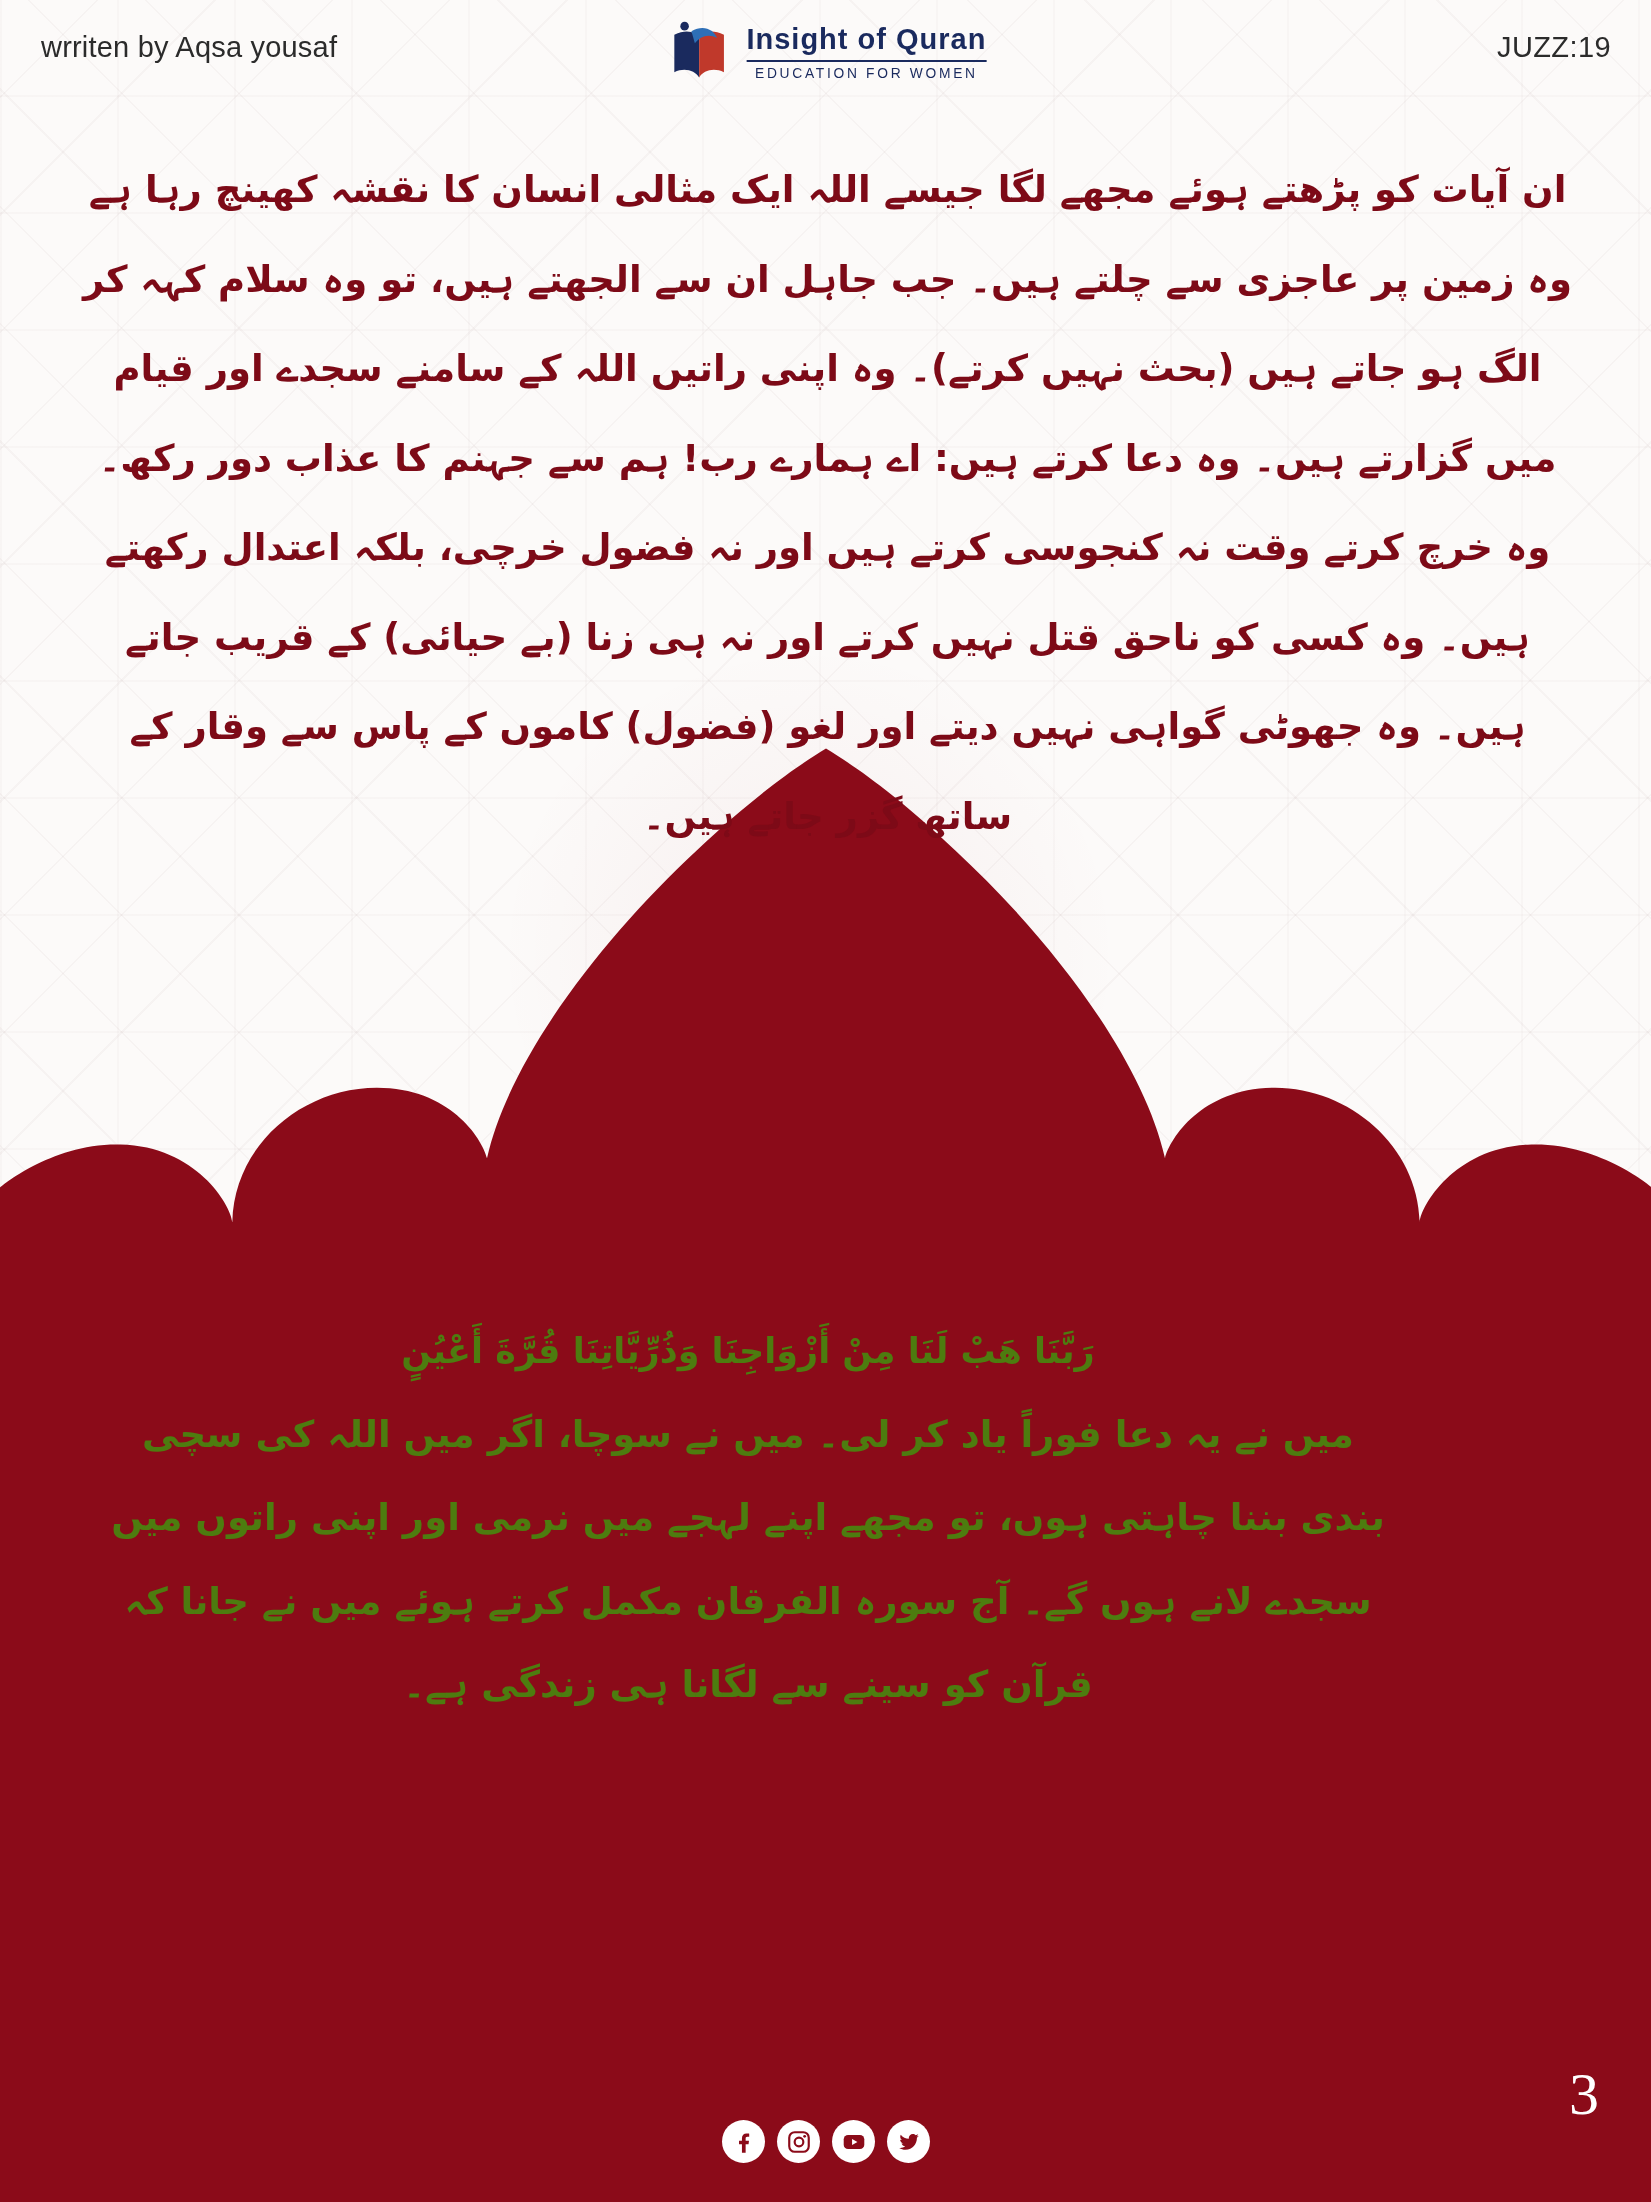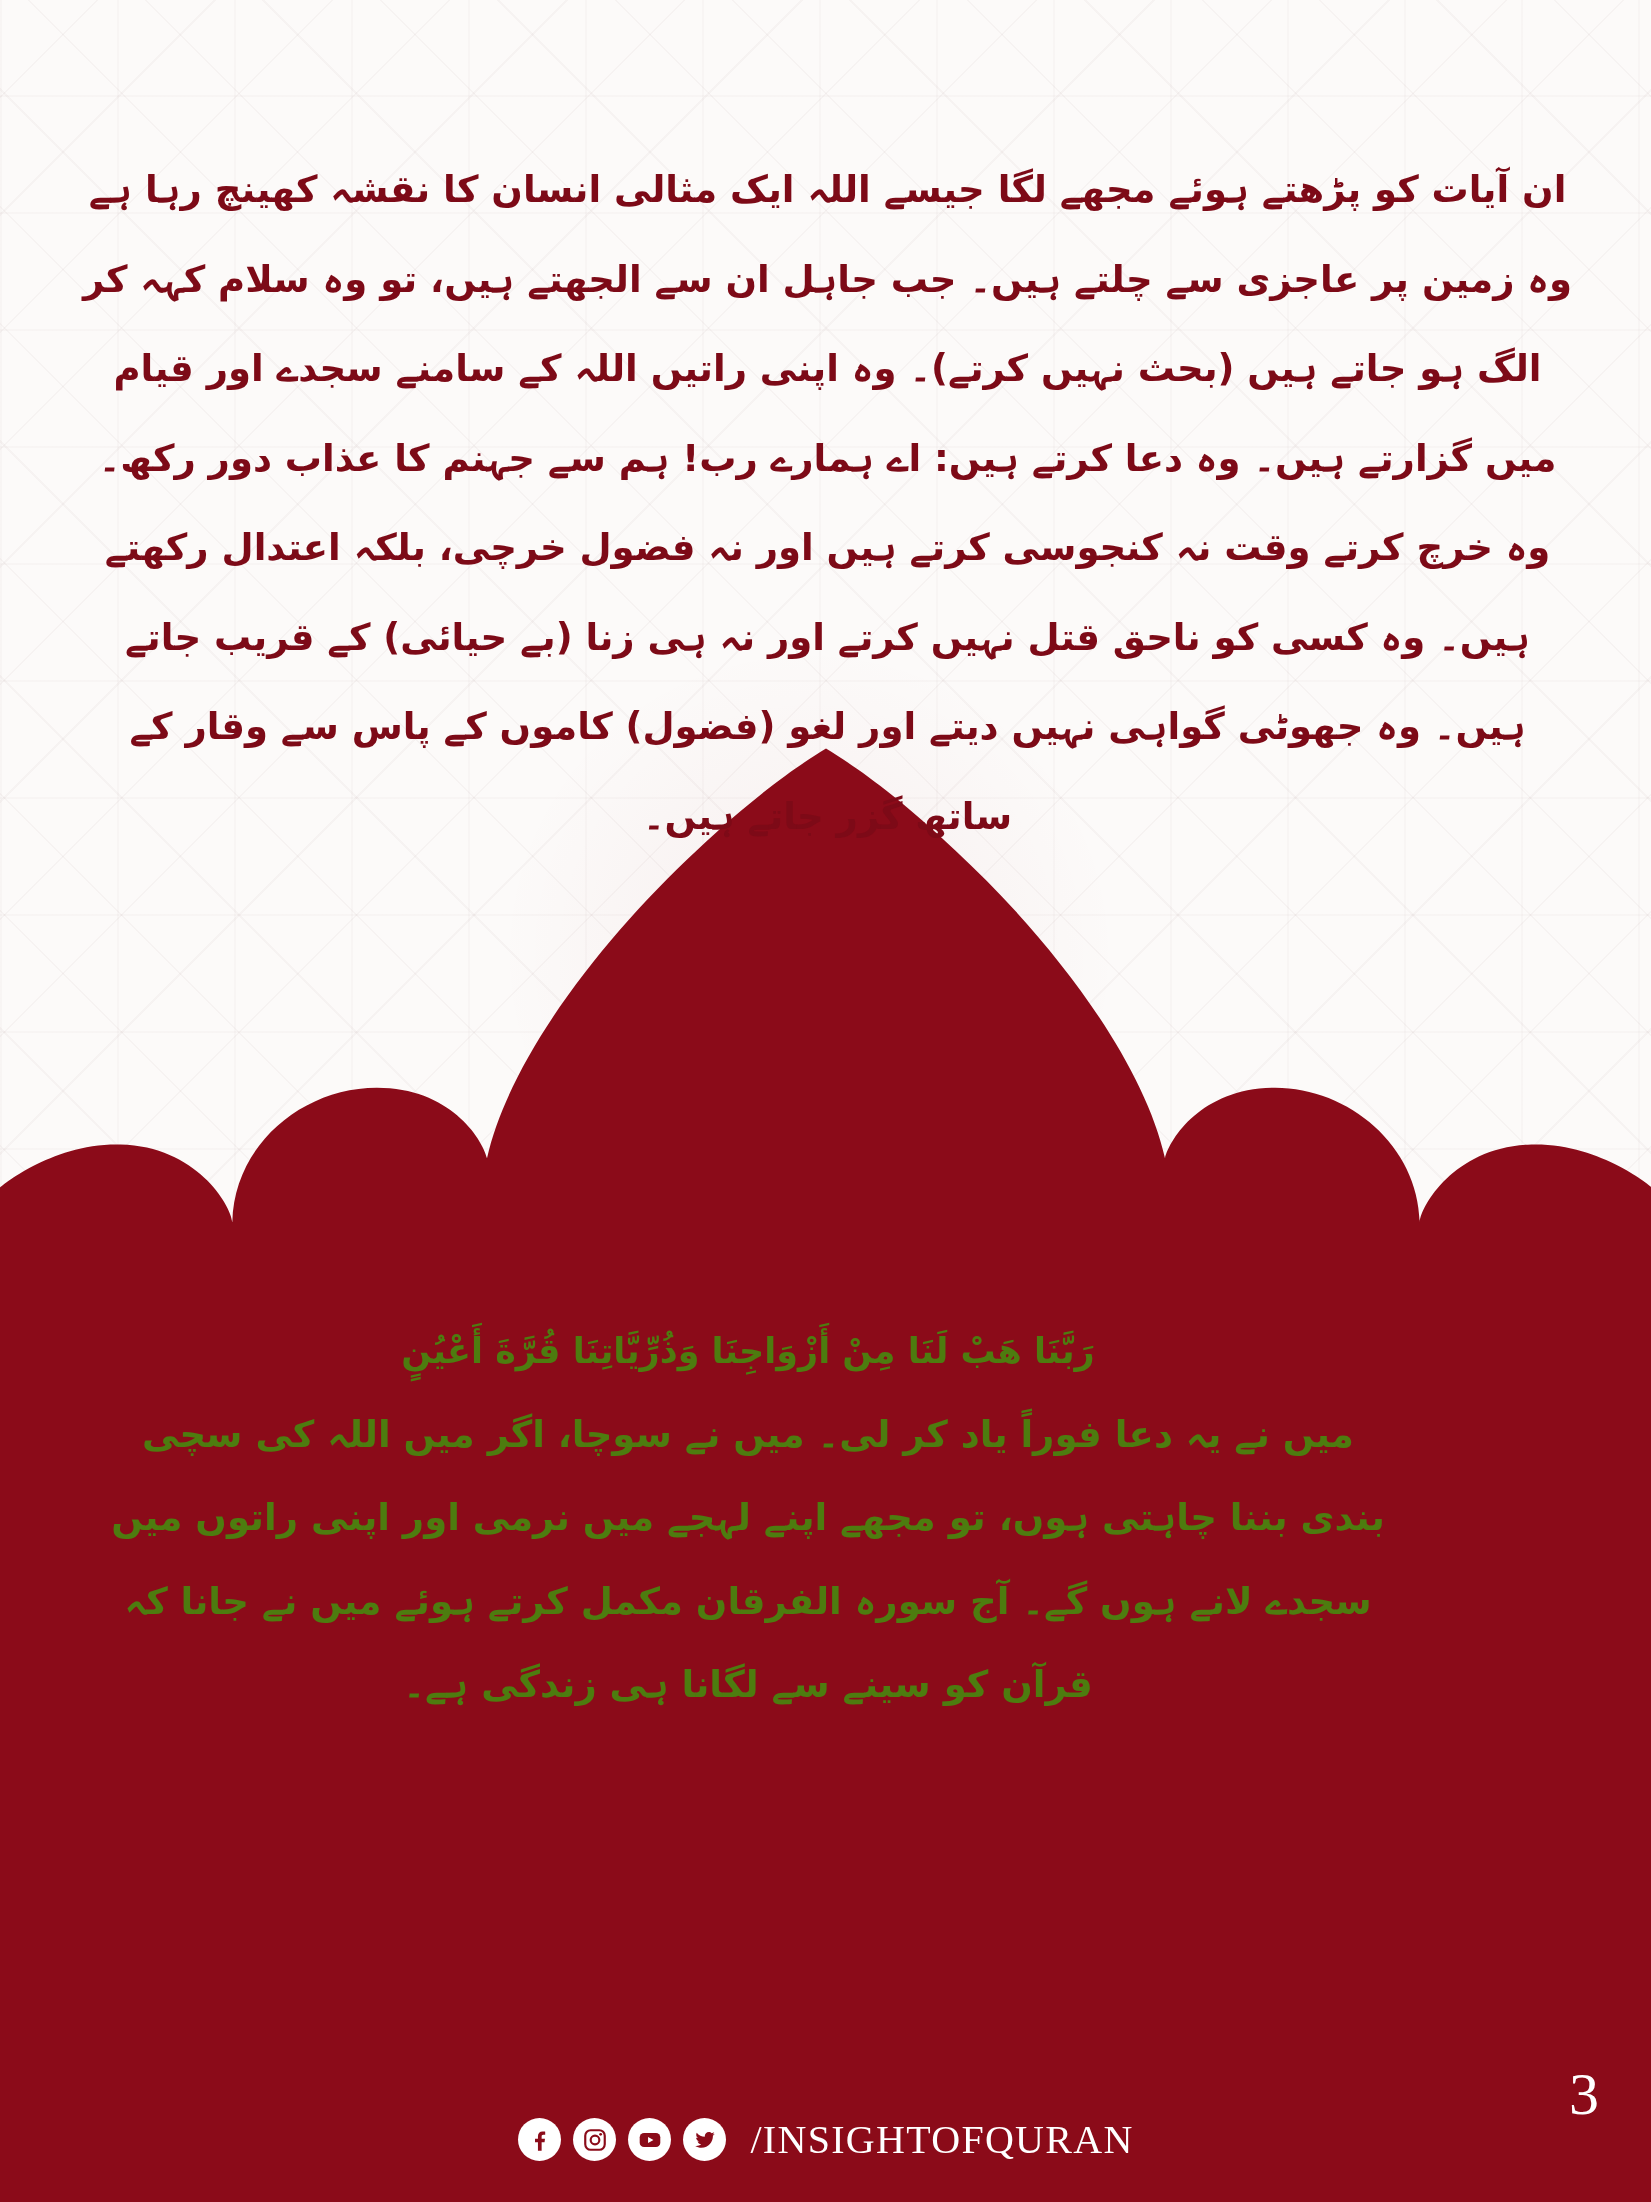--- a/index.html
+++ b/index.html
@@ -216,20 +216,40 @@
   }
 </style>
 </head>
 <body>
 
 <div class="page">
 
   <div class="pattern-bg"></div>
   <div class="pattern-blob" style="left:482px; top:654px; width:654px; height:602px;"></div>
 
+  <div class="header">
+    <div class="author">wrriten by  Aqsa yousaf</div>
+    <div class="juzz">JUZZ:19</div>
+
+    <div class="brand">
+      <div class="brand-mark">
+        <svg width="67" height="65" viewBox="0 0 78 76" xmlns="http://www.w3.org/2000/svg">
+          <path d="M10 16 C26 8, 36 14, 39 20 L39 66 C34 58, 22 54, 10 60 Z" fill="#1a2a5e"></path>
+          <path d="M68 16 C52 8, 42 14, 39 20 L39 66 C44 58, 56 54, 68 60 Z" fill="#c0392b"></path>
+          <path d="M30 12 C44 4, 56 10, 60 20 C50 14, 40 18, 34 26 Z" fill="#2e6fb7"></path>
+          <circle cx="22" cy="6" r="5" fill="#1a2a5e"></circle>
+        </svg>
+      </div>
+      <div class="brand-text">
+        <div class="brand-title">Insight of Quran</div>
+        <div class="brand-rule"></div>
+        <div class="brand-sub">EDUCATION FOR WOMEN</div>
+      </div>
+    </div>
+  </div>
 
   <div class="top-text">
     <p>ان آیات کو پڑھتے ہوئے مجھے لگا جیسے اللہ ایک مثالی انسان کا نقشہ کھینچ رہا ہے وہ زمین پر عاجزی سے چلتے ہیں۔ جب جاہل ان سے الجھتے ہیں، تو وہ سلام کہہ کر الگ ہو جاتے ہیں (بحث نہیں کرتے)۔ وہ اپنی راتیں اللہ کے سامنے سجدے اور قیام میں گزارتے ہیں۔ وہ دعا کرتے ہیں: اے ہمارے رب! ہم سے جہنم کا عذاب دور رکھ۔ وہ خرچ کرتے وقت نہ کنجوسی کرتے ہیں اور نہ فضول خرچی، بلکہ اعتدال رکھتے ہیں۔ وہ کسی کو ناحق قتل نہیں کرتے اور نہ ہی زنا (بے حیائی) کے قریب جاتے ہیں۔ وہ جھوٹی گواہی نہیں دیتے اور لغو (فضول) کاموں کے پاس سے وقار کے ساتھ گزر جاتے ہیں۔</p>
   </div>
 
   <div class="arch-wrap">
     <svg class="arch-svg" viewBox="0 0 1920 1700" preserveAspectRatio="none" xmlns="http://www.w3.org/2000/svg">
       <path d="M0,1700 L0,520
                C0,520 60,468 140,470
                C228,472 268,540 270,560
@@ -271,19 +291,18 @@
           <rect x="2.5" y="5.5" width="19" height="13" rx="4" fill="#8b0b19"></rect>
           <path d="M10.2 9.2l5 2.8-5 2.8z" fill="#ffffff"></path>
         </svg>
       </span>
       <span class="sicon">
         <svg width="26" height="26" viewBox="0 0 24 24" xmlns="http://www.w3.org/2000/svg">
           <path d="M21 6.3c-.7.3-1.4.5-2.1.6.8-.5 1.3-1.2 1.6-2-.7.4-1.5.8-2.3.9-.7-.7-1.6-1.2-2.7-1.2-2 0-3.7 1.7-3.7 3.7 0 .3 0 .6.1.8-3-.1-5.7-1.6-7.5-3.8-.3.6-.5 1.2-.5 1.9 0 1.3.7 2.4 1.6 3-.6 0-1.2-.2-1.7-.5 0 1.8 1.3 3.3 3 3.6-.3.1-.6.1-1 .1-.2 0-.5 0-.7-.1.5 1.5 1.8 2.5 3.4 2.6-1.3 1-2.9 1.6-4.6 1.6H3c1.7 1.1 3.6 1.7 5.7 1.7 6.8 0 10.6-5.7 10.6-10.6v-.5c.7-.5 1.3-1.2 1.7-1.8z" fill="#8b0b19"></path>
         </svg>
       </span>
     </div>
-    <div class="handle">/INSIGHTOFQURAN</div>
   </div>
 
   <div class="page-number">3</div>
 
 </div>
 
 
 </body></html>

